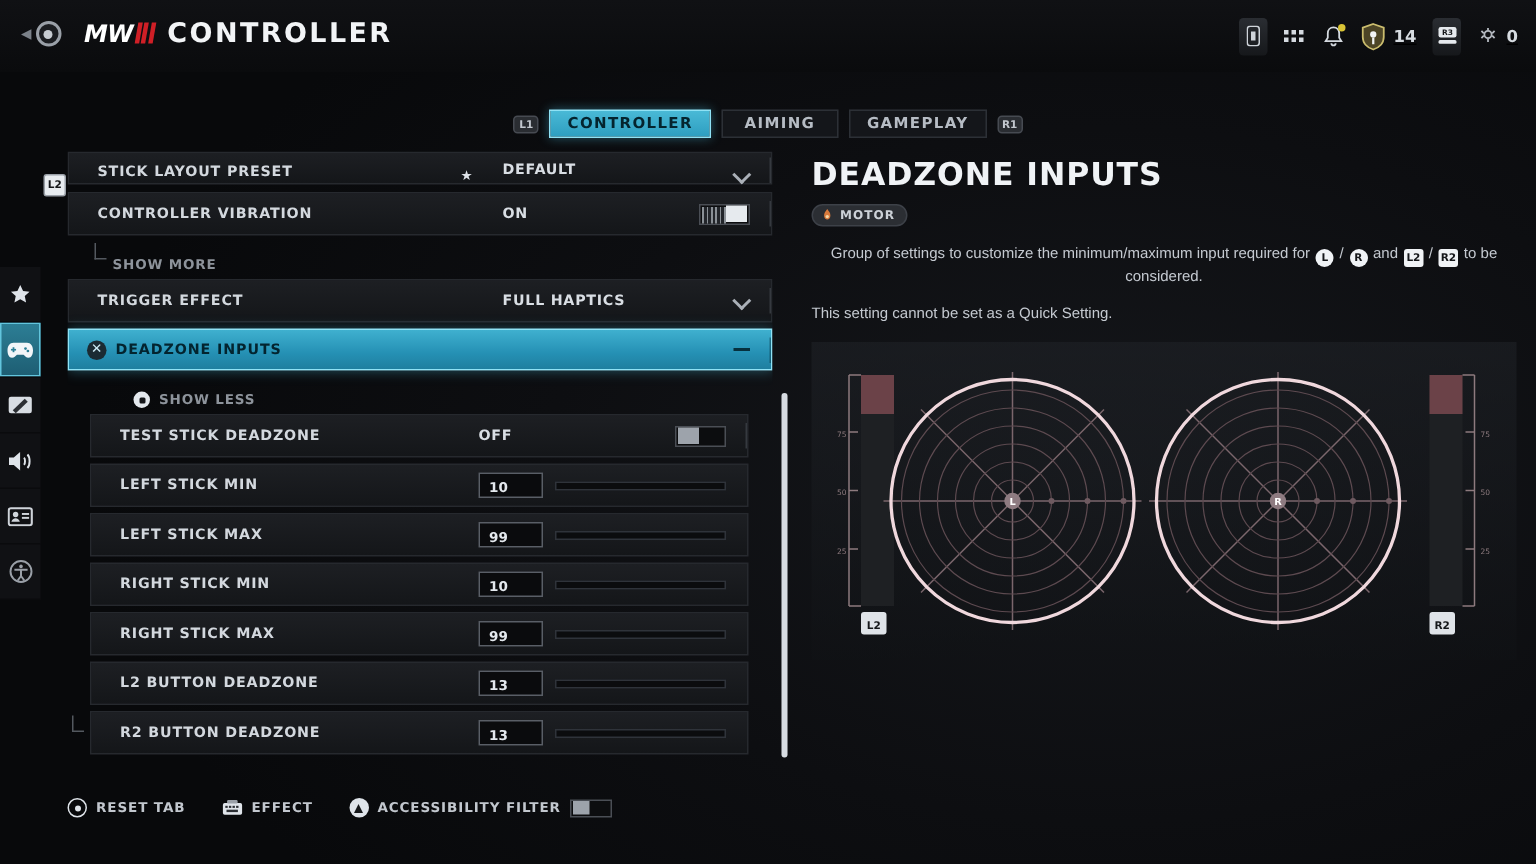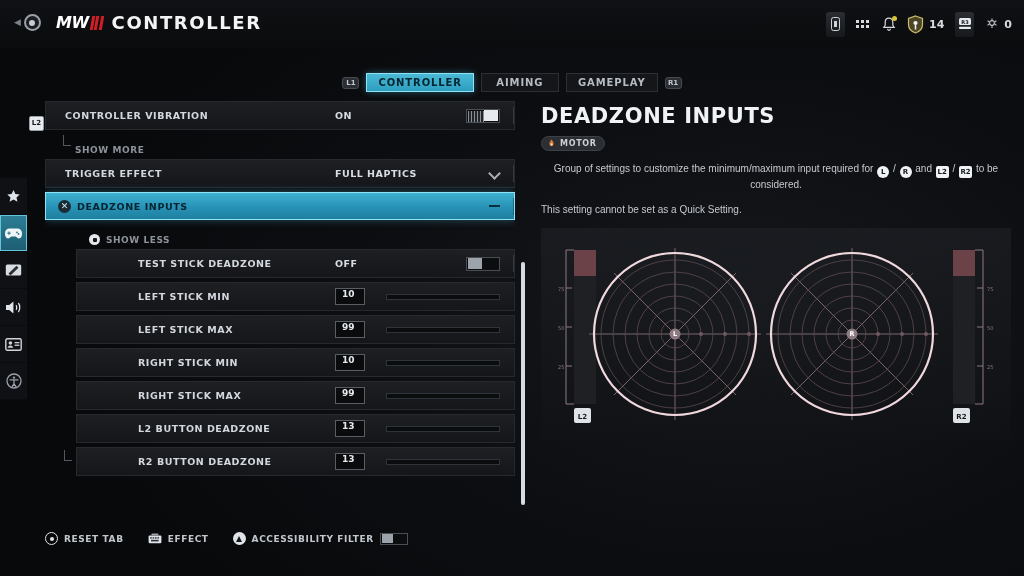--- a/index.html
+++ b/index.html
@@ -30,21 +30,21 @@
   .back-chevron { color: #7b8189; font-size: 9px; line-height: 1; }
   .r3-circle {
     width: 17px; height: 17px; border-radius: 50%;
     border: 2px solid #9aa0a8; background: #1b1d21;
     display: flex; align-items: center; justify-content: center;
   }
   .r3-circle::after {
     content: ""; width: 6px; height: 6px; border-radius: 50%; background: #c7ccd2;
   }
   .brand { position: absolute; left: 56px; top: 12px; display: flex; align-items: center; gap: 9px; }
-  .mw-logo { display: flex; align-items: center; gap: 2px; height: 16px; }
+  .mw-logo { display: flex; align-items: flex-start; gap: 2px; height: 16px; }
   .mw-text {
     color: #fff; font-weight: 800; font-size: 16px; letter-spacing: -0.5px;
     font-family: "DejaVu Sans", sans-serif; font-style: italic; line-height: 16px;
   }
   .mw-bars { display: flex; gap: 1.5px; height: 14px; align-items: flex-end; }
   .mw-bars i { display: block; width: 3px; height: 14px; background: #cf1f26; transform: skewX(-10deg); }
   .page-title {
     color: #f2f4f6; font-size: 18px; font-weight: 700; letter-spacing: 1.6px;
     font-family: "DejaVu Sans", sans-serif;
   }
@@ -108,21 +108,21 @@
 
   
   .list { position: absolute; left: 45px; top: 101px; width: 470px; height: 412px; overflow: hidden; }
   .row {
     position: relative; height: 29px; margin-bottom: 4px;
     background: linear-gradient(180deg, #1d1f23 0%, #141619 100%);
     border: 1px solid #26292e;
     display: flex; align-items: center;
   }
   .row.clipped { height: 22px; margin-bottom: 5px; align-items: flex-end; }
-  .row.indent { margin-left: 31px; width: 439px; padding-left: 42px; }
+  .row.indent { margin-left: 15px; width: 439px; }
   .row-label {
     color: #d3d8de; font-size: 9.5px; font-weight: 700; letter-spacing: 0.55px;
     padding-left: 19px; flex: 0 0 auto; font-family: "DejaVu Sans", sans-serif;
   }
   .row.clipped .row-label { padding-bottom: 2px; }
   .row-mid { flex: 1; display: flex; align-items: center; justify-content: flex-end; }
   .row-divider { width: 1px; height: 17px; background: #35393f; }
   .row-value {
     position: absolute; left: 289px; color: #d9dee4; font-size: 9.5px; font-weight: 700;
     letter-spacing: 0.5px; font-family: "DejaVu Sans", sans-serif;
@@ -185,23 +185,23 @@
   .toggle.on { justify-content: flex-end; }
   .toggle.on .track-fill {
     position: absolute; left: 1px; top: 1px; width: 16px; height: 11px;
     background: repeating-linear-gradient(90deg, #8a9096 0 1px, #22252a 1px 3px);
   }
   .toggle.off { justify-content: flex-start; }
   .toggle.off .knob { background: #9da3ab; }
 
   
   .numbox {
-    position: absolute; left: 258px; width: 30px; height: 17px;
+    position: absolute; left: 258px; width: 43px; height: 17px;
     background: #0a0b0d; border: 1px solid #595e66;
-    display: flex; align-items: flex-start;
+    display: flex; align-items: flex-end;
   }
   .numbox span {
     color: #e4e9ee; font-size: 9px; font-weight: 700; padding-left: 6px;
     font-family: "DejaVu Sans", sans-serif;
   }
   .slider {
     position: absolute; left: 309px; right: 14px; height: 6px;
     background: #0b0c0e; border: 1px solid #2f333a;
   }
   .slider .fill { height: 100%; background: #b9bec5; }
@@ -417,20 +417,29 @@
           <circle cx="8" cy="8" r="7" fill="none" stroke="#9aa0a8" stroke-width="1.3"></circle>
           <circle cx="8" cy="4.6" r="1.2" fill="#9aa0a8"></circle>
           <path d="M3.6 6.8h8.8M8 6.8v4.2M8 11l-2.2 3M8 11l2.2 3" stroke="#9aa0a8" stroke-width="1.3" fill="none"></path>
         </svg>
     </div>
   </div>
   <div class="rail-hint">L2</div>
 
   <div class="list">
 
+    <div class="row clipped">
+      <span class="row-label">STICK LAYOUT PRESET</span>
+      <span class="star">★</span>
+      <span class="row-mid">
+          <span class="row-divider"></span>
+        </span>
+      <span class="row-value">DEFAULT</span>
+      <span class="chev"></span>
+    </div>
 
     <div class="row">
       <span class="row-label">CONTROLLER VIBRATION</span>
       <span class="row-mid">
           <span class="row-divider"></span>
         </span>
       <span class="row-value">ON</span>
       <span class="toggle on">
         <span class="track-fill"></span>
         <span class="knob"></span>

